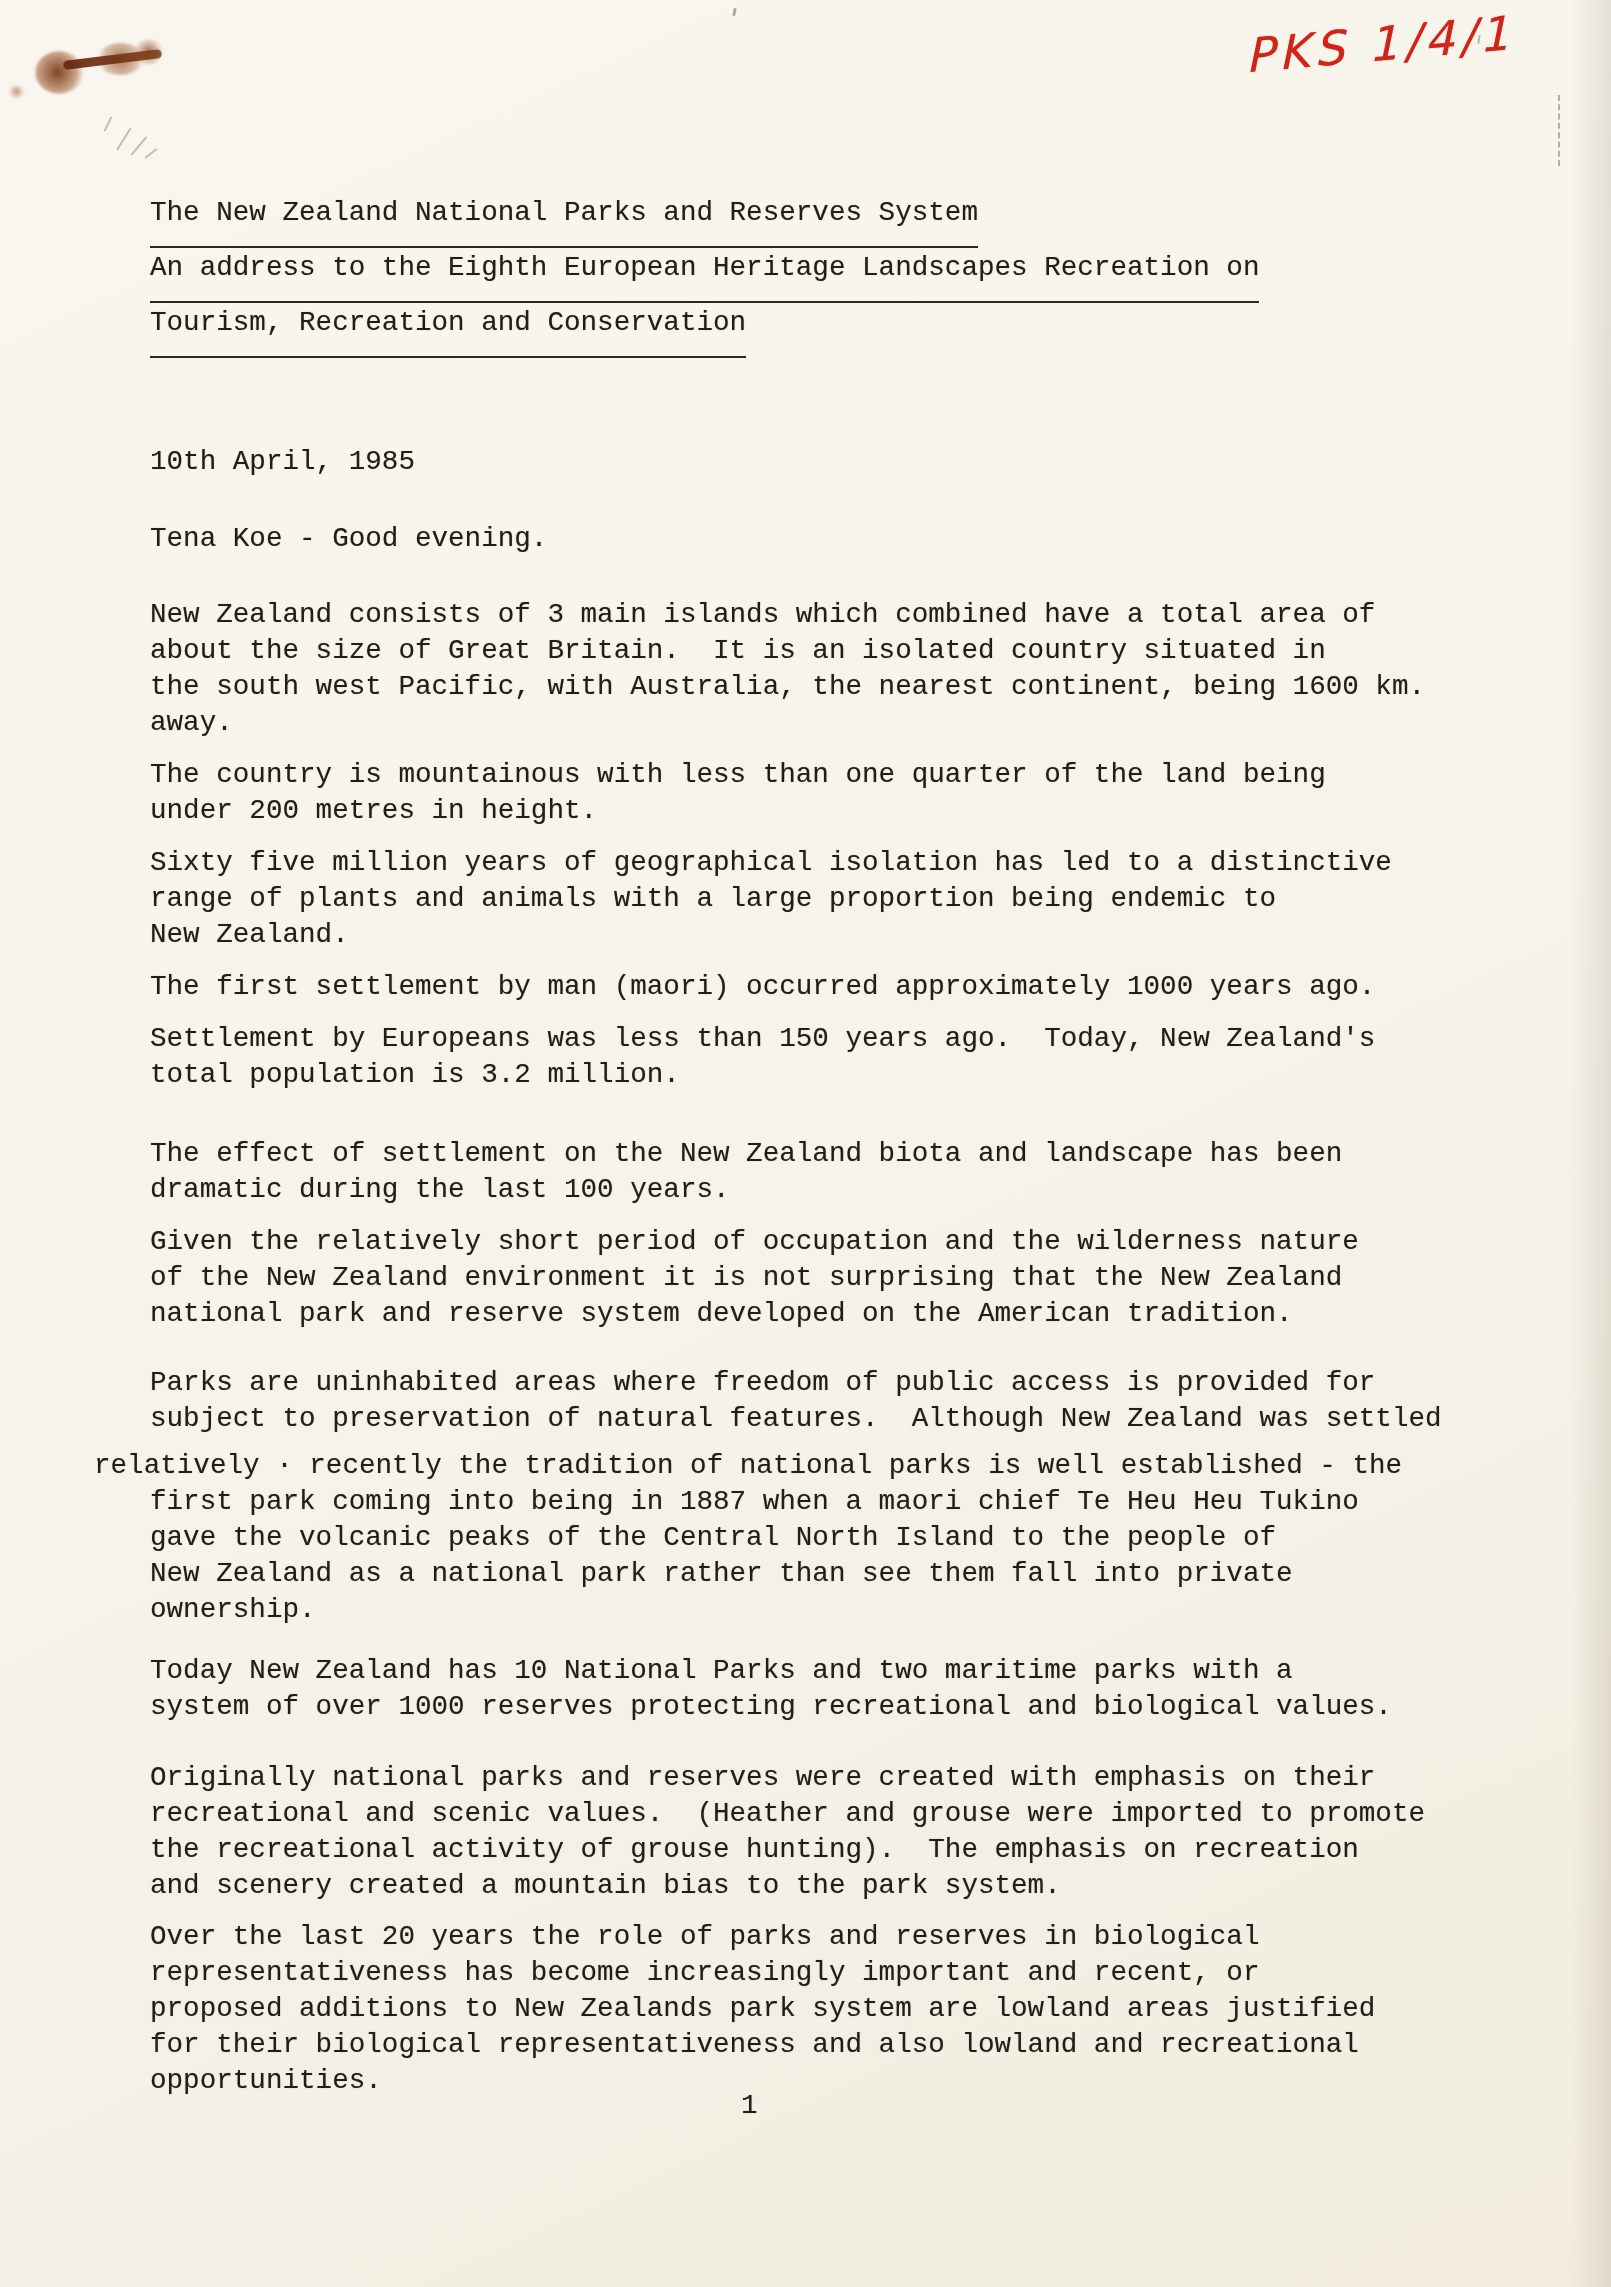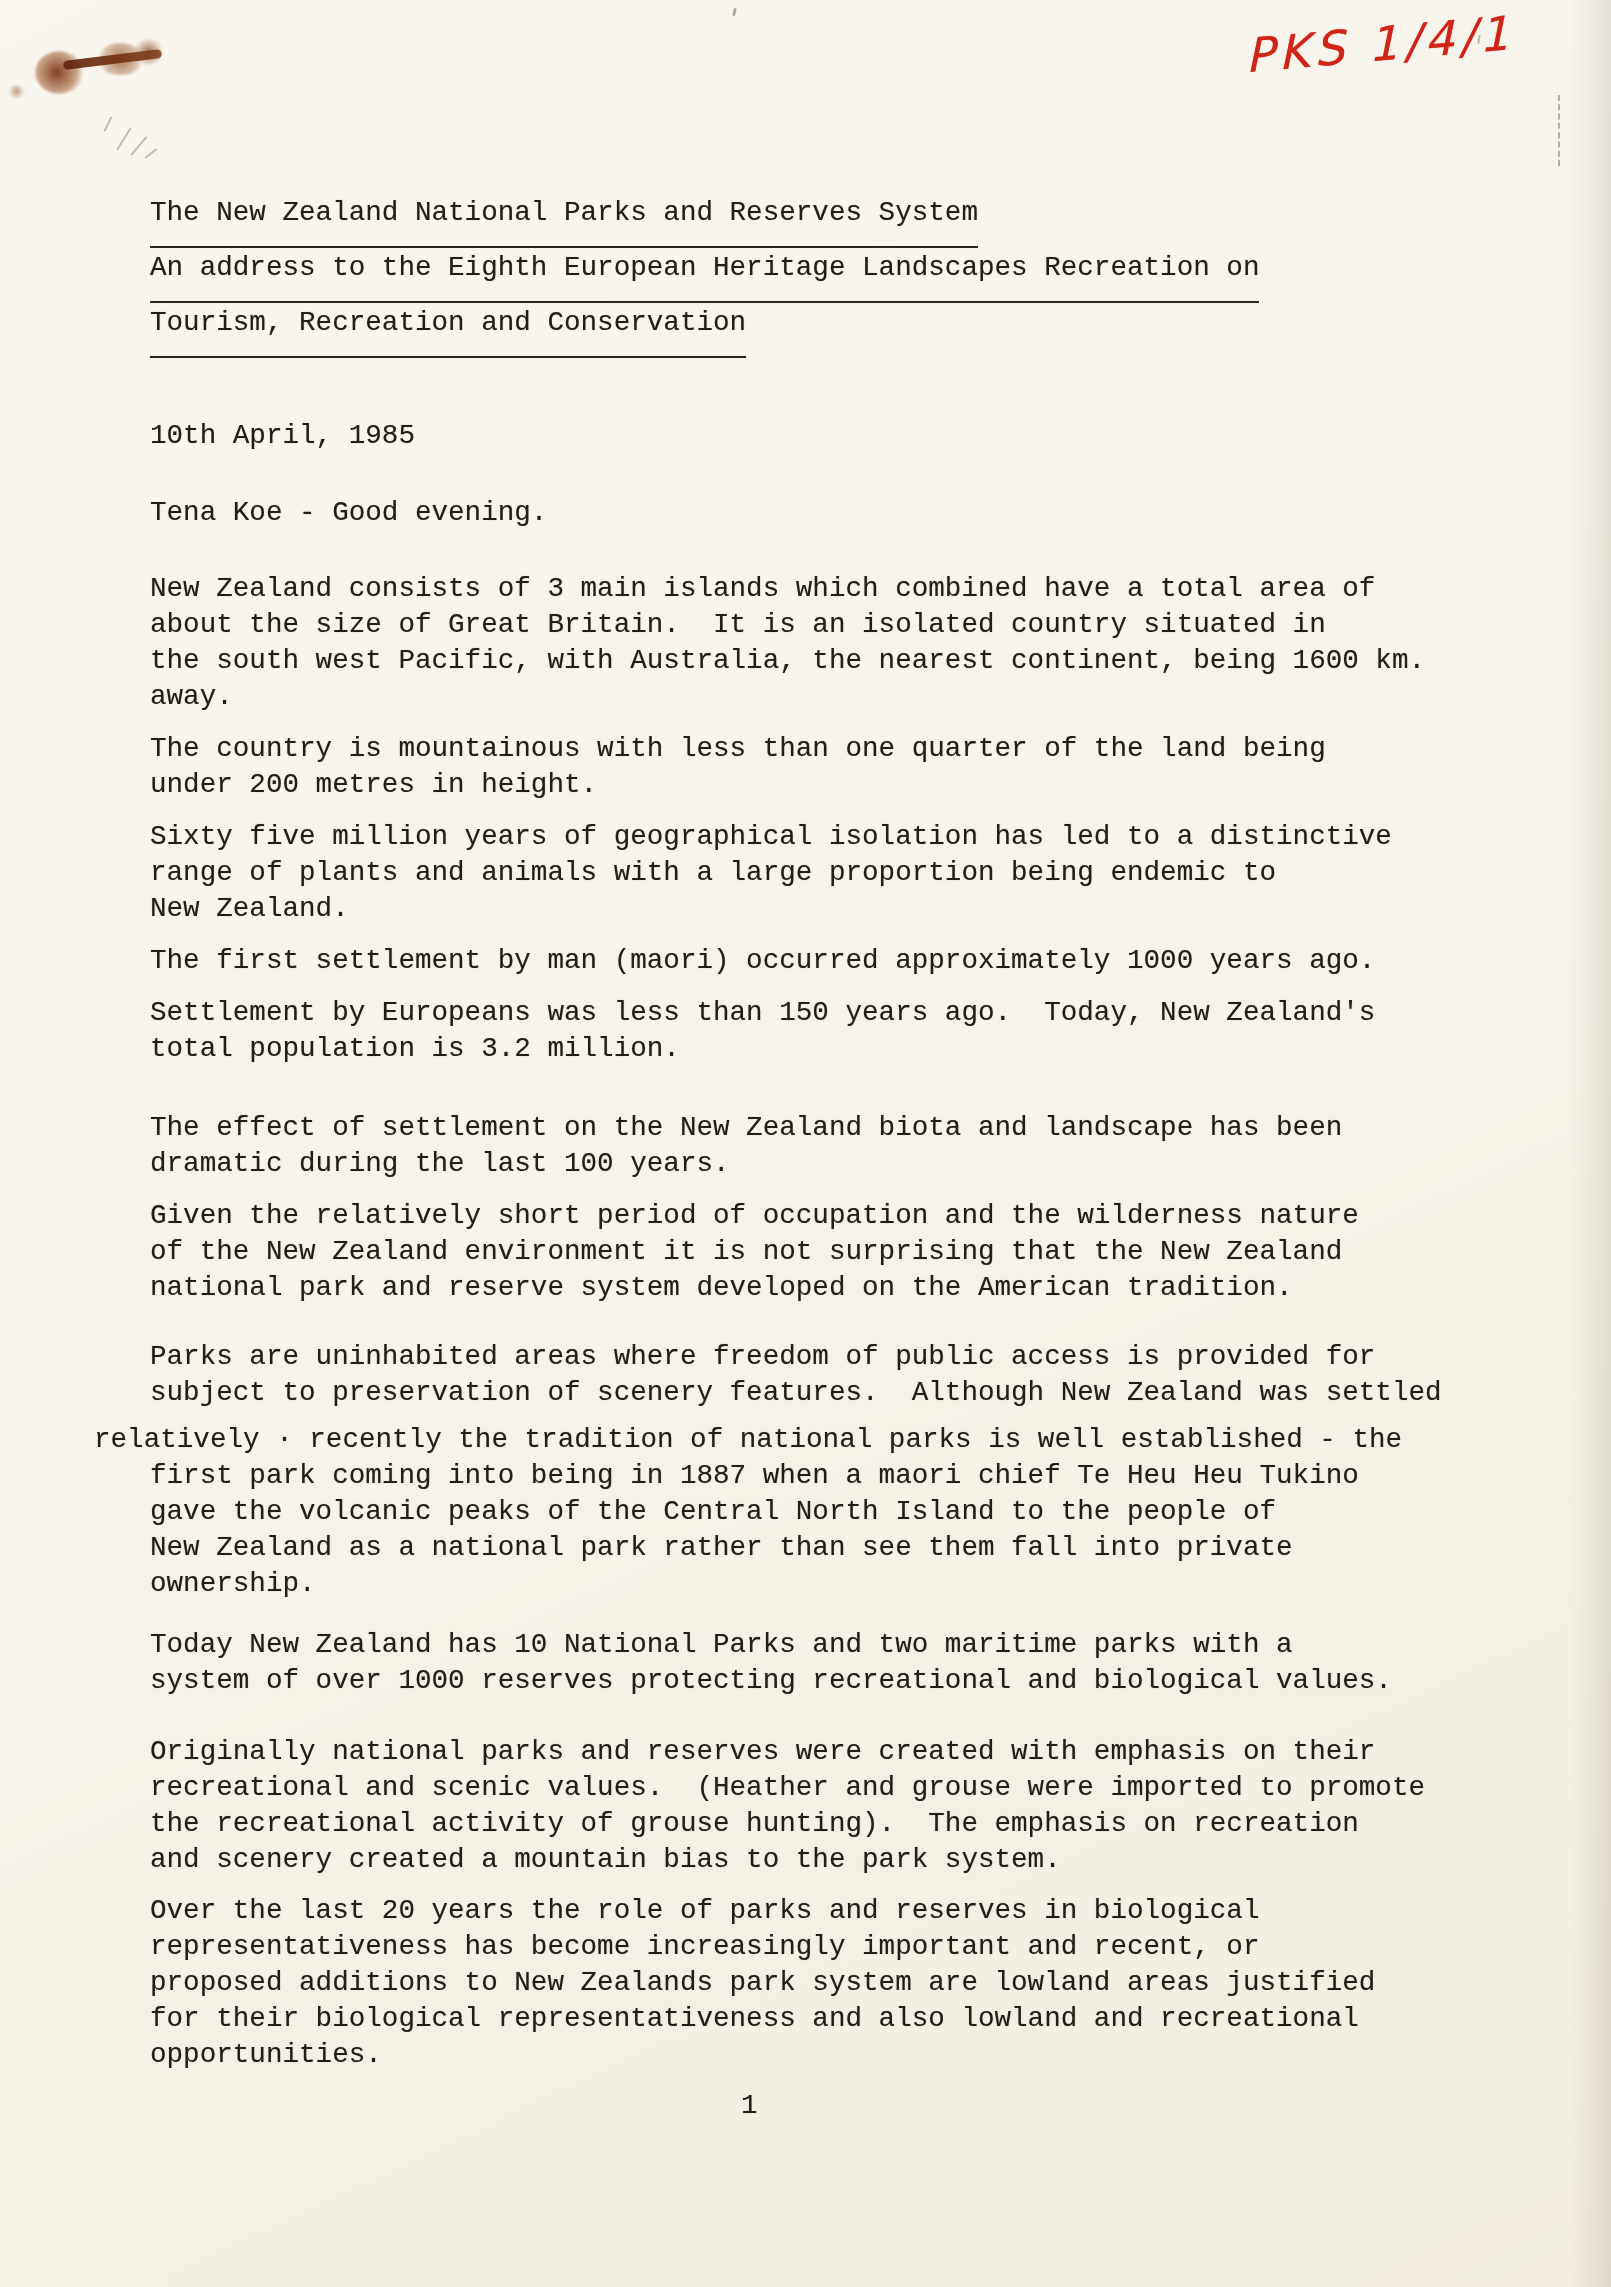--- a/index.html
+++ b/index.html
@@ -11,21 +11,21 @@
   }
   .edge-shade {
     position:absolute; right:0; top:0; width:41px; height:100%;
     background:linear-gradient(to right, rgba(120,110,92,0) 0%, rgba(120,110,92,0.16) 100%);
   }
   
   .doc { position:absolute; left:150px; top:193px; width:1399px; font-size:27.6px; line-height:36px;
          text-shadow:0 0 1px rgba(33,30,25,0.35); }
   .tline { line-height:39px; white-space:pre; }
   .tline span { display:inline-block; border-bottom:2px solid #2b2721; padding-bottom:14px; }
-  .date { margin-top:60px; white-space:pre; }
+  .date { margin-top:86px; white-space:pre; }
   .greeting { margin-top:41px; white-space:pre; }
   .para { margin-top:16px; }
   .para div, [data-bind-lines] { white-space:pre; }
   .mt-first { margin-top:40px; }
   .mt-p6 { margin-top:43px; }
   .mt-p8 { margin-top:33px; }
   .mt-p9 { margin-top:24.6px; }
   .mt-p10 { margin-top:35px; }
   .mt-p11 { margin-top:15px; }
   .outdent { margin-left:-56px;margin-top:11px; }
@@ -127,21 +127,21 @@
 
     <div class="para mt-p6" data-bind-lines="paragraphs.5.lines">The effect of settlement on the New Zealand biota and landscape has been
 dramatic during the last 100 years.</div>
 
     <div class="para" data-bind-lines="paragraphs.6.lines">Given the relatively short period of occupation and the wilderness nature
 of the New Zealand environment it is not surprising that the New Zealand
 national park and reserve system developed on the American tradition.</div>
 
     <div class="para mt-p8">
       <div data-bind-lines="paragraphs.7.lines_before">Parks are uninhabited areas where freedom of public access is provided for
-subject to preservation of scenery features.  Although New Zealand was settled</div>
+subject to preservation of natural features.  Although New Zealand was settled</div>
       <div class="outdent" data-bind="paragraphs.7.outdent_line">relatively · recently the tradition of national parks is well established - the</div>
       <div data-bind-lines="paragraphs.7.lines_after">first park coming into being in 1887 when a maori chief Te Heu Heu Tukino
 gave the volcanic peaks of the Central North Island to the people of
 New Zealand as a national park rather than see them fall into private
 ownership.</div>
     </div>
 
     <div class="para mt-p9" data-bind-lines="paragraphs.8.lines">Today New Zealand has 10 National Parks and two maritime parks with a
 system of over 1000 reserves protecting recreational and biological values.</div>
 

